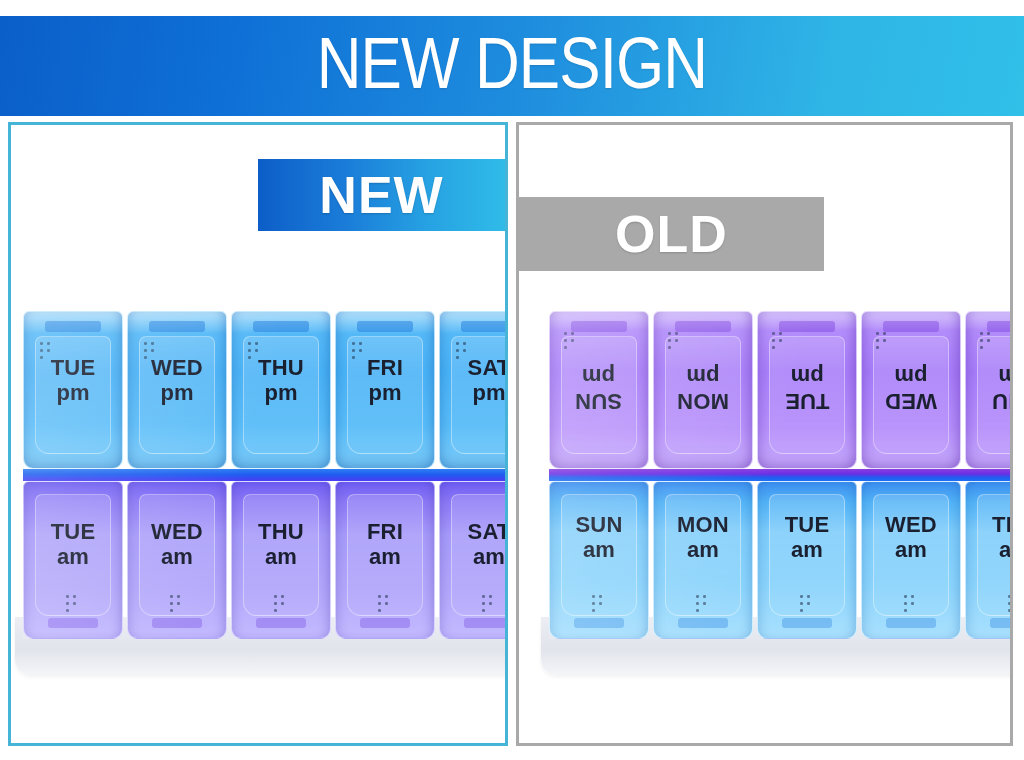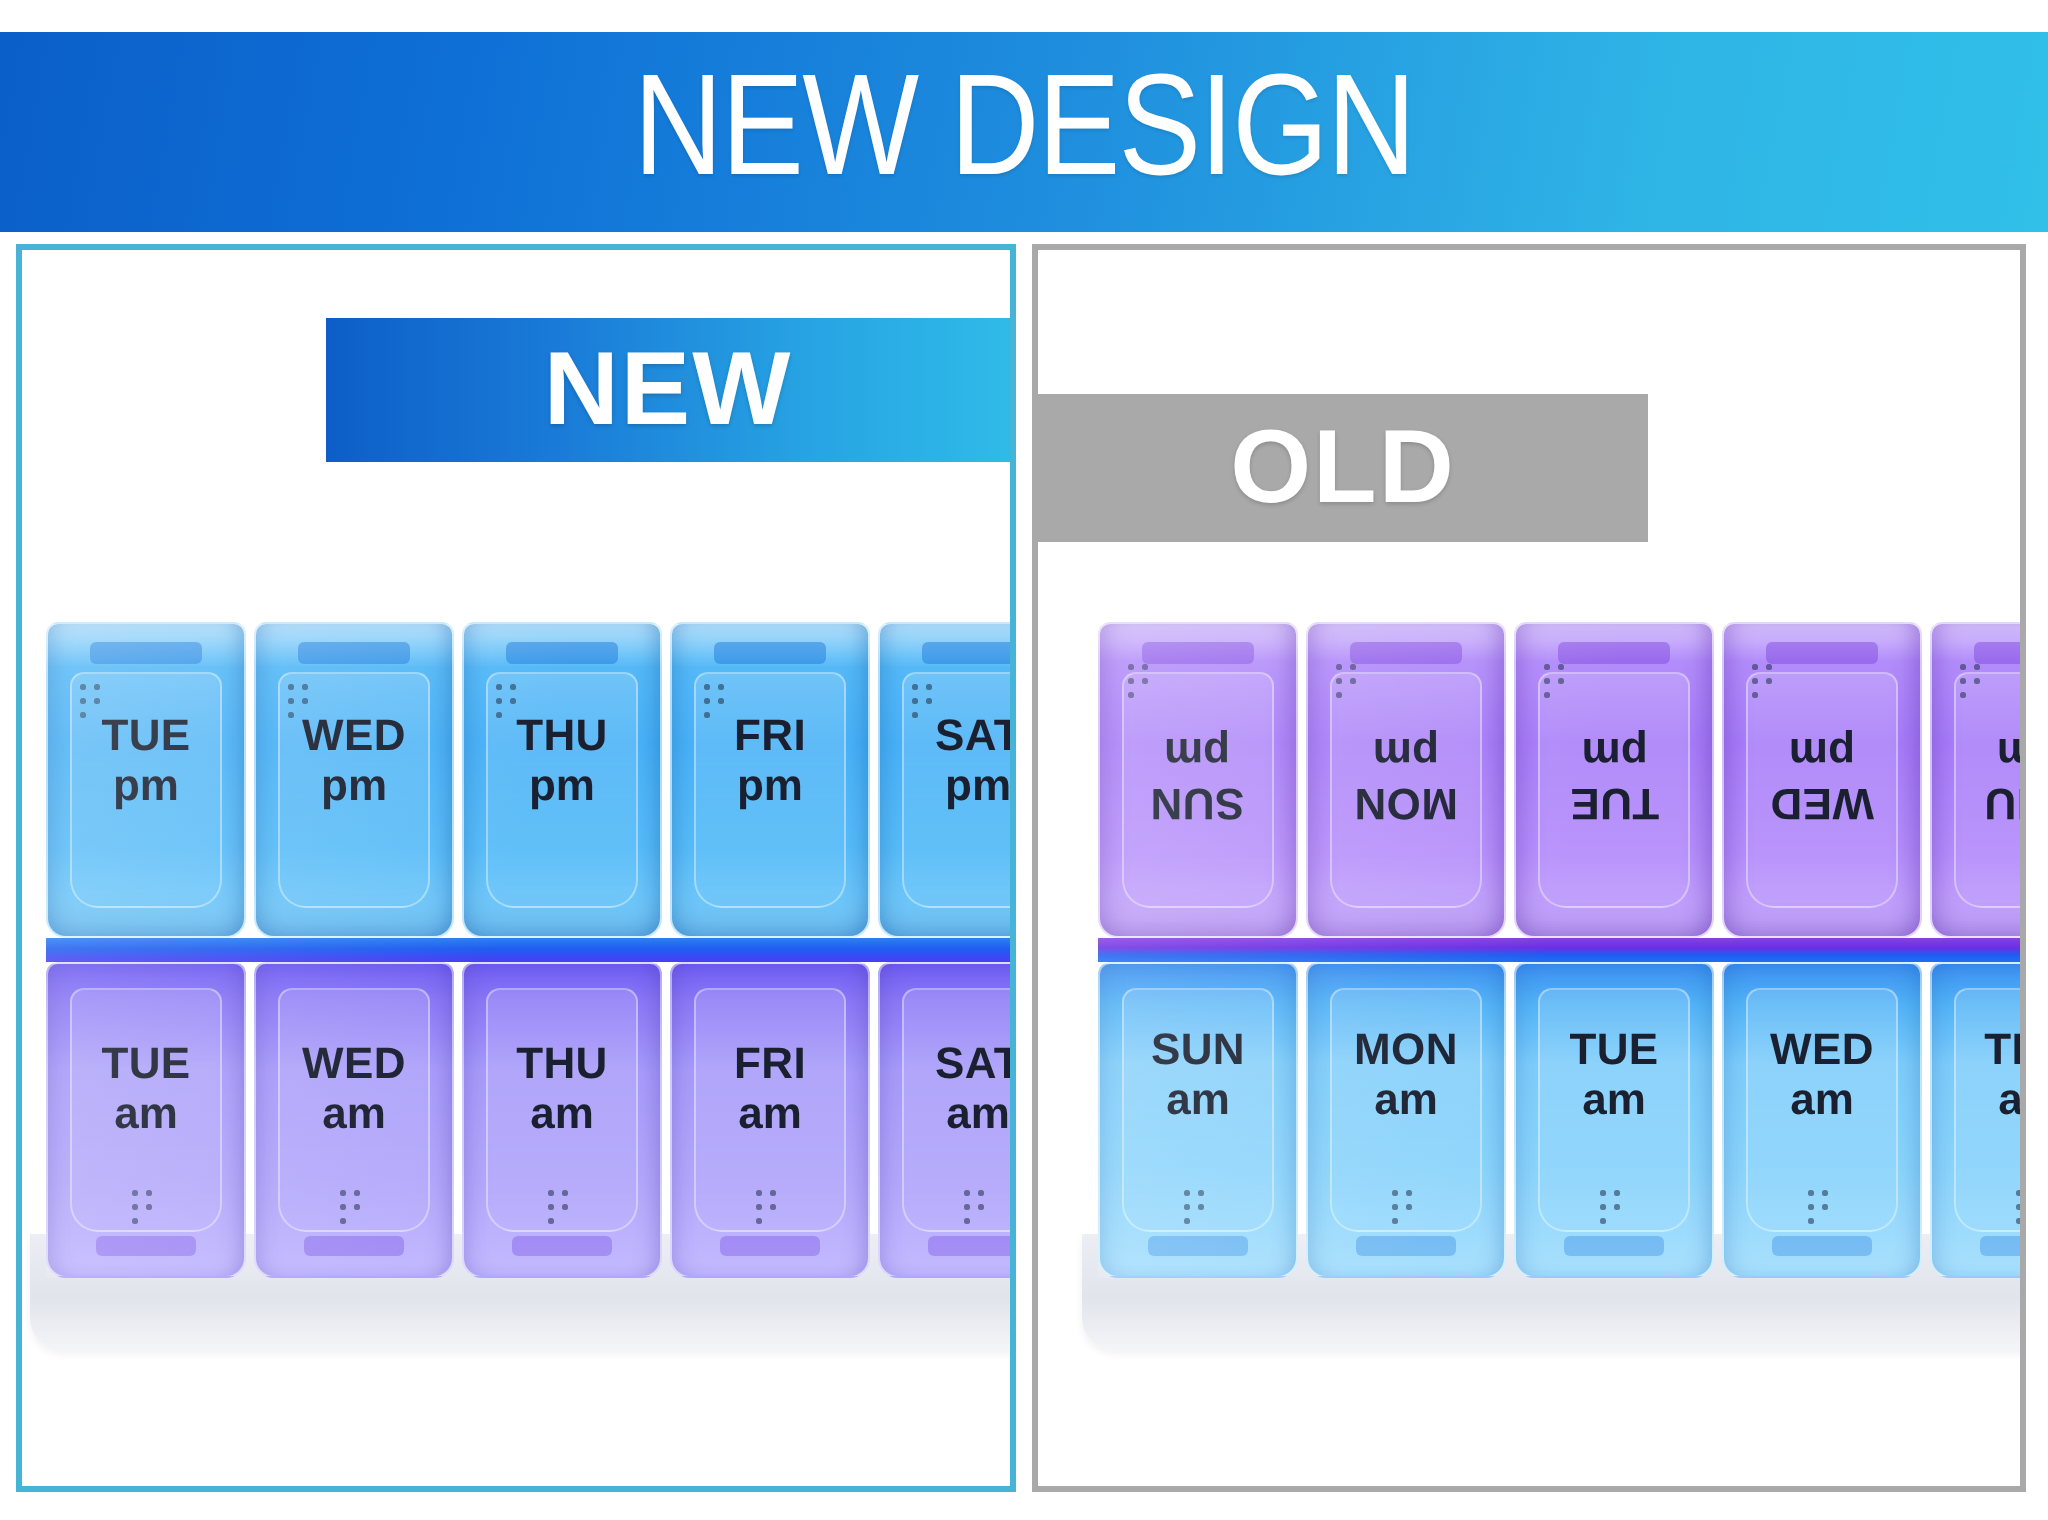--- a/index.html
+++ b/index.html
@@ -63,21 +63,21 @@
     display: flex;
     align-items: center;
     justify-content: center;
     color: #ffffff;
     font-weight: bold;
     letter-spacing: 1px;
     text-shadow: 0 1px 2px rgba(0,0,0,0.18);
   }
   #badge-new {
     right: 0; top: 34px;
-    width: 342px; height: 72px;
+    width: 247px; height: 72px;
     background: linear-gradient(90deg, #0d5ec8 0%, #1a7cd8 35%, #27a3e3 70%, #2fbbe8 100%);
     font-size: 52px;
     justify-content: center;
   }
   #badge-old {
     left: 0; top: 32px;
     width: 305px; height: 74px;
     background: #a9a9a9;
     font-size: 52px;
     margin-top: 40px;

